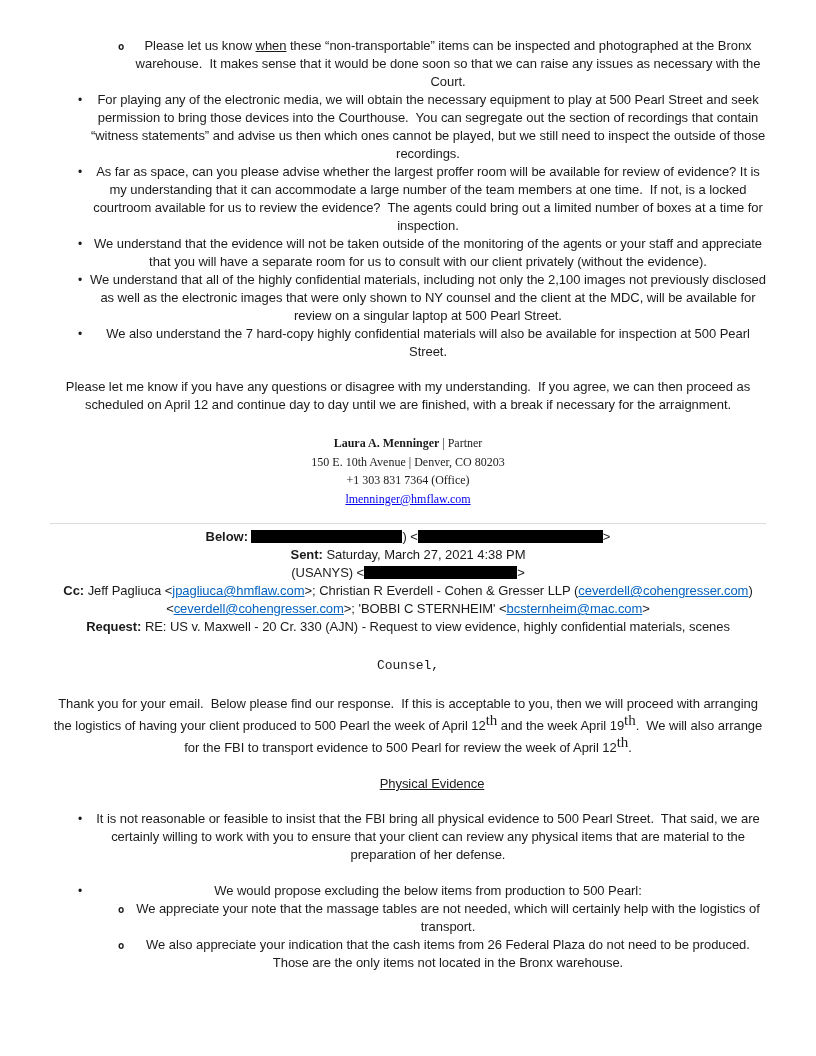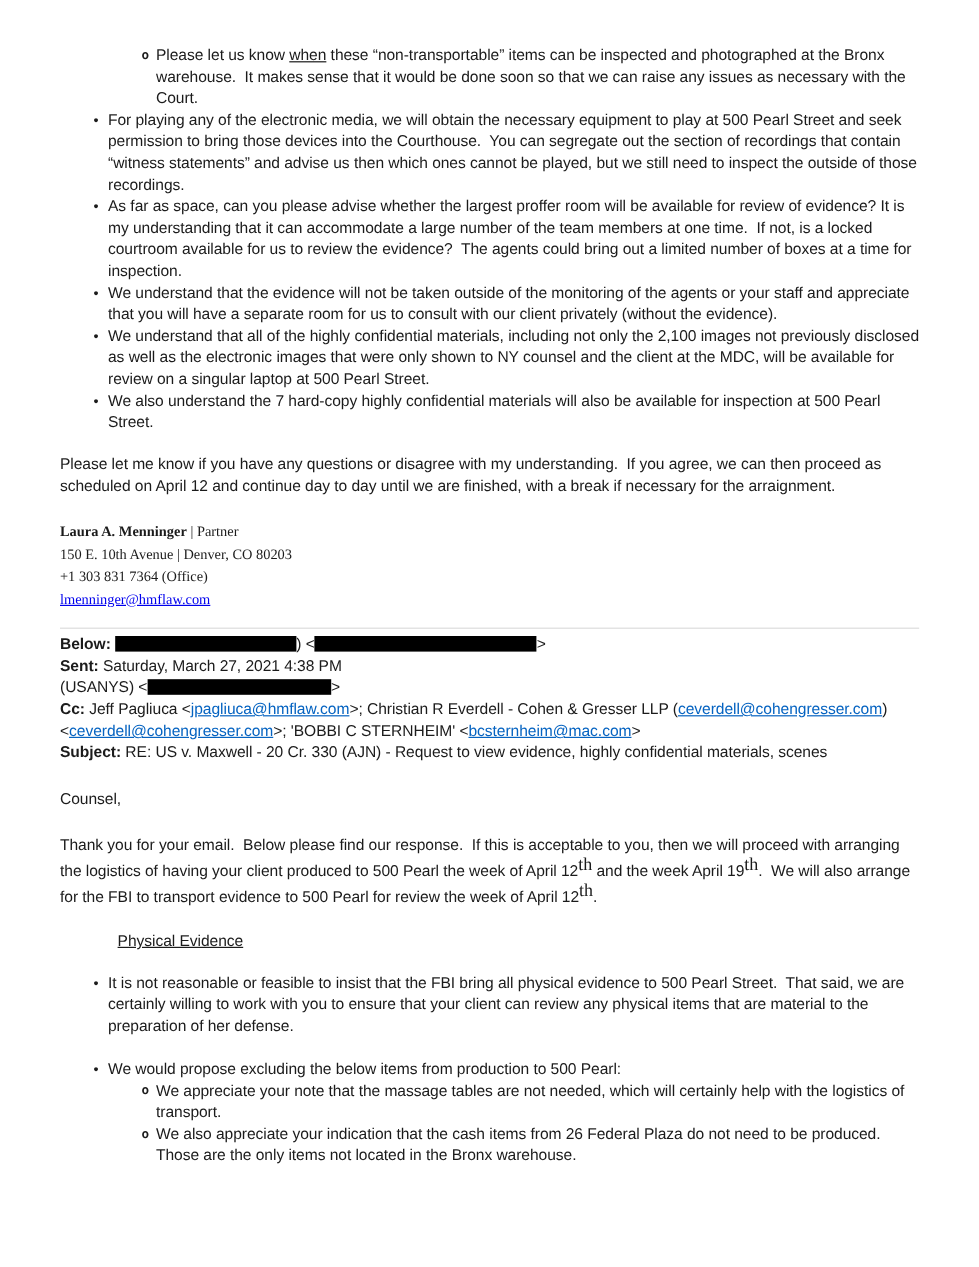--- a/index.html
+++ b/index.html
@@ -4,40 +4,40 @@
 <style>
   * { box-sizing: border-box; }
   html, body { margin: 0; padding: 0; background: #ffffff; }
   .page {
     width: 816px; height: 1056px; margin: 0 auto; background: #fff;
     padding: 37px 50px 0 50px; overflow: hidden; position: relative;
     font-family: "Liberation Sans", sans-serif;
     font-size: 13px; line-height: 18px; color: var(--text, #1b1b1b);
     letter-spacing: -0.05px;
   }
-  .lt, .para, .hdr, .sigline { white-space: pre-wrap; }
+  .lt, .para, .hdr, .sigline { white-space: pre-wrap; text-align: center; }
   .li { display: flex; align-items: flex-start; }
   .l1 { padding-left: 28px; }
   .l2 { padding-left: 68px; }
   .mk { flex: 0 0 12px; }
   .mk1 { font-size: 12px; }
   .mk2 { font-family: "DejaVu Sans Mono", monospace; font-size: 10.5px; font-weight: bold; }
   .lt { flex: 1 1 auto; }
   .para { margin: 17px 0 0 0; }
   .b { font-weight: bold; }
   .u { text-decoration: underline; }
   .link { color: var(--link-header, #0563C1); text-decoration: underline; cursor: pointer; }
   .sig { margin-top: 20px; font-family: "Liberation Serif", serif; font-size: 12px; line-height: 18.5px; letter-spacing: 0; }
   .sig .link { color: var(--link-signature, #0000EE); }
   .brand { color: var(--brand-red, #C00000); font-weight: bold; }
   .divider { border: none; border-top: 1px solid var(--divider, #DCDCDC); margin: 15px 0 4px 0; }
   .hdrs { margin-top: 1px; }
   .redact { display: inline-block; height: 13px; background: var(--redaction, #000); vertical-align: -2px; }
   sup { font-size: 15px; line-height: 0; font-family: Liberation Serif, serif; }
-  .sal { margin-top: 21px; }
+  .sal { margin-top: 21px; font-family: Liberation Mono, monospace; }
   .intro { margin-top: 18px; line-height: 22px; }
   .heading { margin-top: 16px; margin-left: 48px; }
   .rb1 { margin-top: 17px; }
   .rb2 { margin-top: 18px; }
 </style>
 </head>
 <body>
 
 <div class="page">
 
@@ -78,21 +78,21 @@
   </div>
 
   <hr class="divider">
 
   <div class="hdrs">
     <div class="hdr"><span class="b">Below: </span><span class="redact" style="width: 151px;"></span><span>) &lt;</span><span class="redact" style="width: 185px;"></span><span>&gt;</span></div>
     <div class="hdr"><span class="b">Sent: </span><span>Saturday, March 27, 2021 4:38 PM</span></div>
     <div class="hdr"><span>(USANYS) &lt;</span><span class="redact" style="width: 153px;"></span><span>&gt;</span></div>
     <div class="hdr"><span class="b">Cc: </span><span>Jeff Pagliuca &lt;</span><a class="link">jpagliuca@hmflaw.com</a><span>&gt;; Christian R Everdell - Cohen &amp; Gresser LLP (</span><a class="link">ceverdell@cohengresser.com</a><span>)</span></div>
     <div class="hdr"><span>&lt;</span><a class="link">ceverdell@cohengresser.com</a><span>&gt;; 'BOBBI C STERNHEIM' &lt;</span><a class="link">bcsternheim@mac.com</a><span>&gt;</span></div>
-    <div class="hdr"><span class="b">Subject: </span><span>RE: US v. Maxwell - 20 Cr. 330 (AJN) - Request to view evidence, highly confidential materials, scenes</span></div>
+    <div class="hdr"><span class="b">Request: </span><span>RE: US v. Maxwell - 20 Cr. 330 (AJN) - Request to view evidence, highly confidential materials, scenes</span></div>
   </div>
 
   <div>
     <p class="para sal"><span>Counsel,</span></p>
     <p class="para intro"><span>Thank you for your email.  Below please find our response.  If this is acceptable to you, then we will proceed with arranging the logistics of having your client produced to 500 Pearl the week of April 12</span><sup>th</sup><span> and the week April 19</span><sup>th</sup><span>.  We will also arrange for the FBI to transport evidence to 500 Pearl for review the week of April 12</span><sup>th</sup><span>.</span></p>
     <p class="para heading"><span class="u">Physical Evidence</span></p>
 
     <div class="li l1 rb1">
       <span class="mk mk1">•</span>
       <div class="lt"><span>It is not reasonable or feasible to insist that the FBI bring all physical evidence to 500 Pearl Street.  That said, we are certainly willing to work with you to ensure that your client can review any physical items that are material to the preparation of her defense.</span></div>

